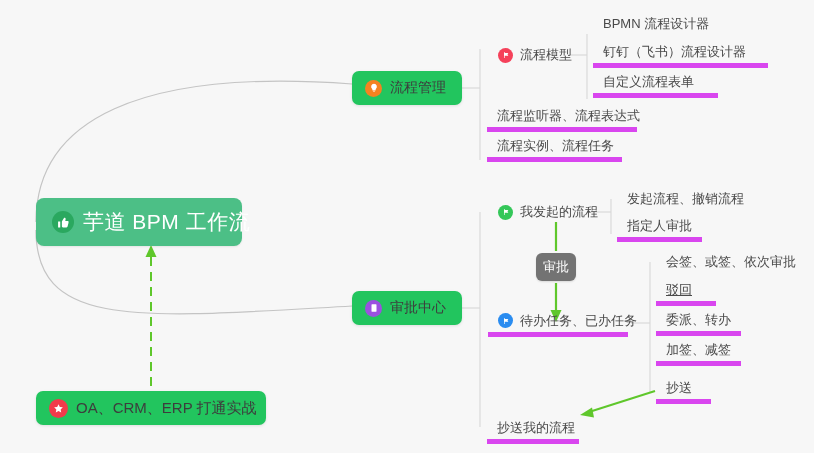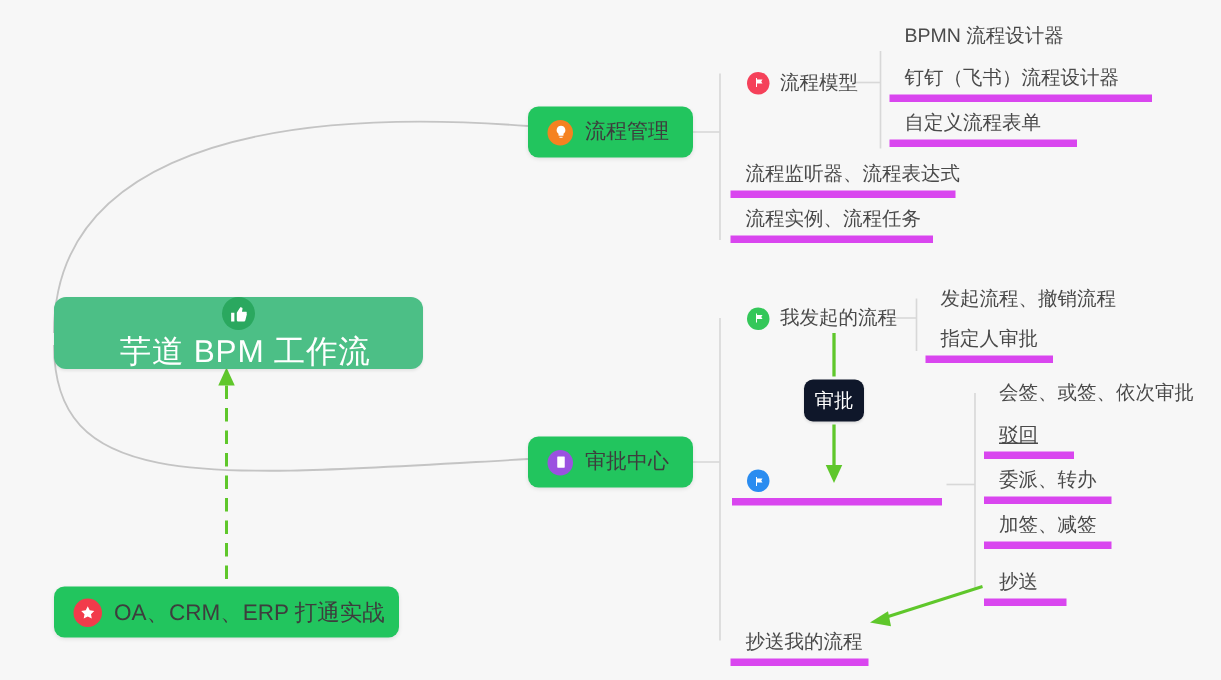--- a/index.html
+++ b/index.html
@@ -11,28 +11,27 @@
     position:relative;
     -webkit-font-smoothing:antialiased;
   }
   #canvas{position:absolute;left:0;top:0;width:814px;height:453px;}
   svg.links{position:absolute;left:0;top:0;width:814px;height:453px;pointer-events:none;}
 
   
   .root-node{
     position:absolute;
     left:36px;top:198px;
-    width:246px;height:48px;
+    width:206px;height:48px;
     background:#4cbf86;
     border-radius:8px;
     display:flex;align-items:center;
     box-sizing:border-box;
     padding:0 16px;
     box-shadow:0 1px 2px rgba(0,0,0,0.08);
-    flex-direction:column;
   }
   .root-label{
     color:#ffffff;
     font-size:21px;
     letter-spacing:.5px;
     white-space:nowrap;
     margin-left:9px;
   }
 
   
@@ -78,21 +77,21 @@
   }
   .leaf.ul{border-bottom:5px solid #d946ef;}
   .leaf .leaf-text{margin-left:0;}
   .leaf .ico + .leaf-text{margin-left:7px;}
 
   
   .badge-approve{
     position:absolute;
     left:536px;top:253px;
     width:40px;height:28px;
-    background:#0f172a;
+    background:#737373;
     border-radius:6px;
     display:flex;align-items:center;justify-content:center;
     color:#ffffff;font-size:13px;
     box-shadow:0 1px 2px rgba(0,0,0,0.12);
   }
 </style>
 </head>
 <body>
 
 <div id="canvas">
@@ -211,20 +210,21 @@
   <div class="badge-approve">
     <span>审批</span>
   </div>
 
   <div class="leaf ul" style="left:488px;top:309px;width:140px;">
     <span class="ico" style="background:#2a8cf0;width:15px;height:15px;">
       <svg width="8" height="8" viewBox="0 0 24 24" fill="#ffffff">
         <path d="M6 3v18h2v-7h11l-2.5-4L19 6H8V3z"></path>
       </svg>
     </span>
+    <span class="leaf-text">待办任务、已办任务</span>
   </div>
 
   <div class="leaf" style="left:656px;top:248px;width:130px;">
     <span class="leaf-text">会签、或签、依次审批</span>
   </div>
   <div class="leaf ul" style="left:656px;top:278px;width:60px;text-decoration:underline;">
     <span class="leaf-text">驳回</span>
   </div>
   <div class="leaf ul" style="left:656px;top:308px;width:85px;">
     <span class="leaf-text">委派、转办</span>

